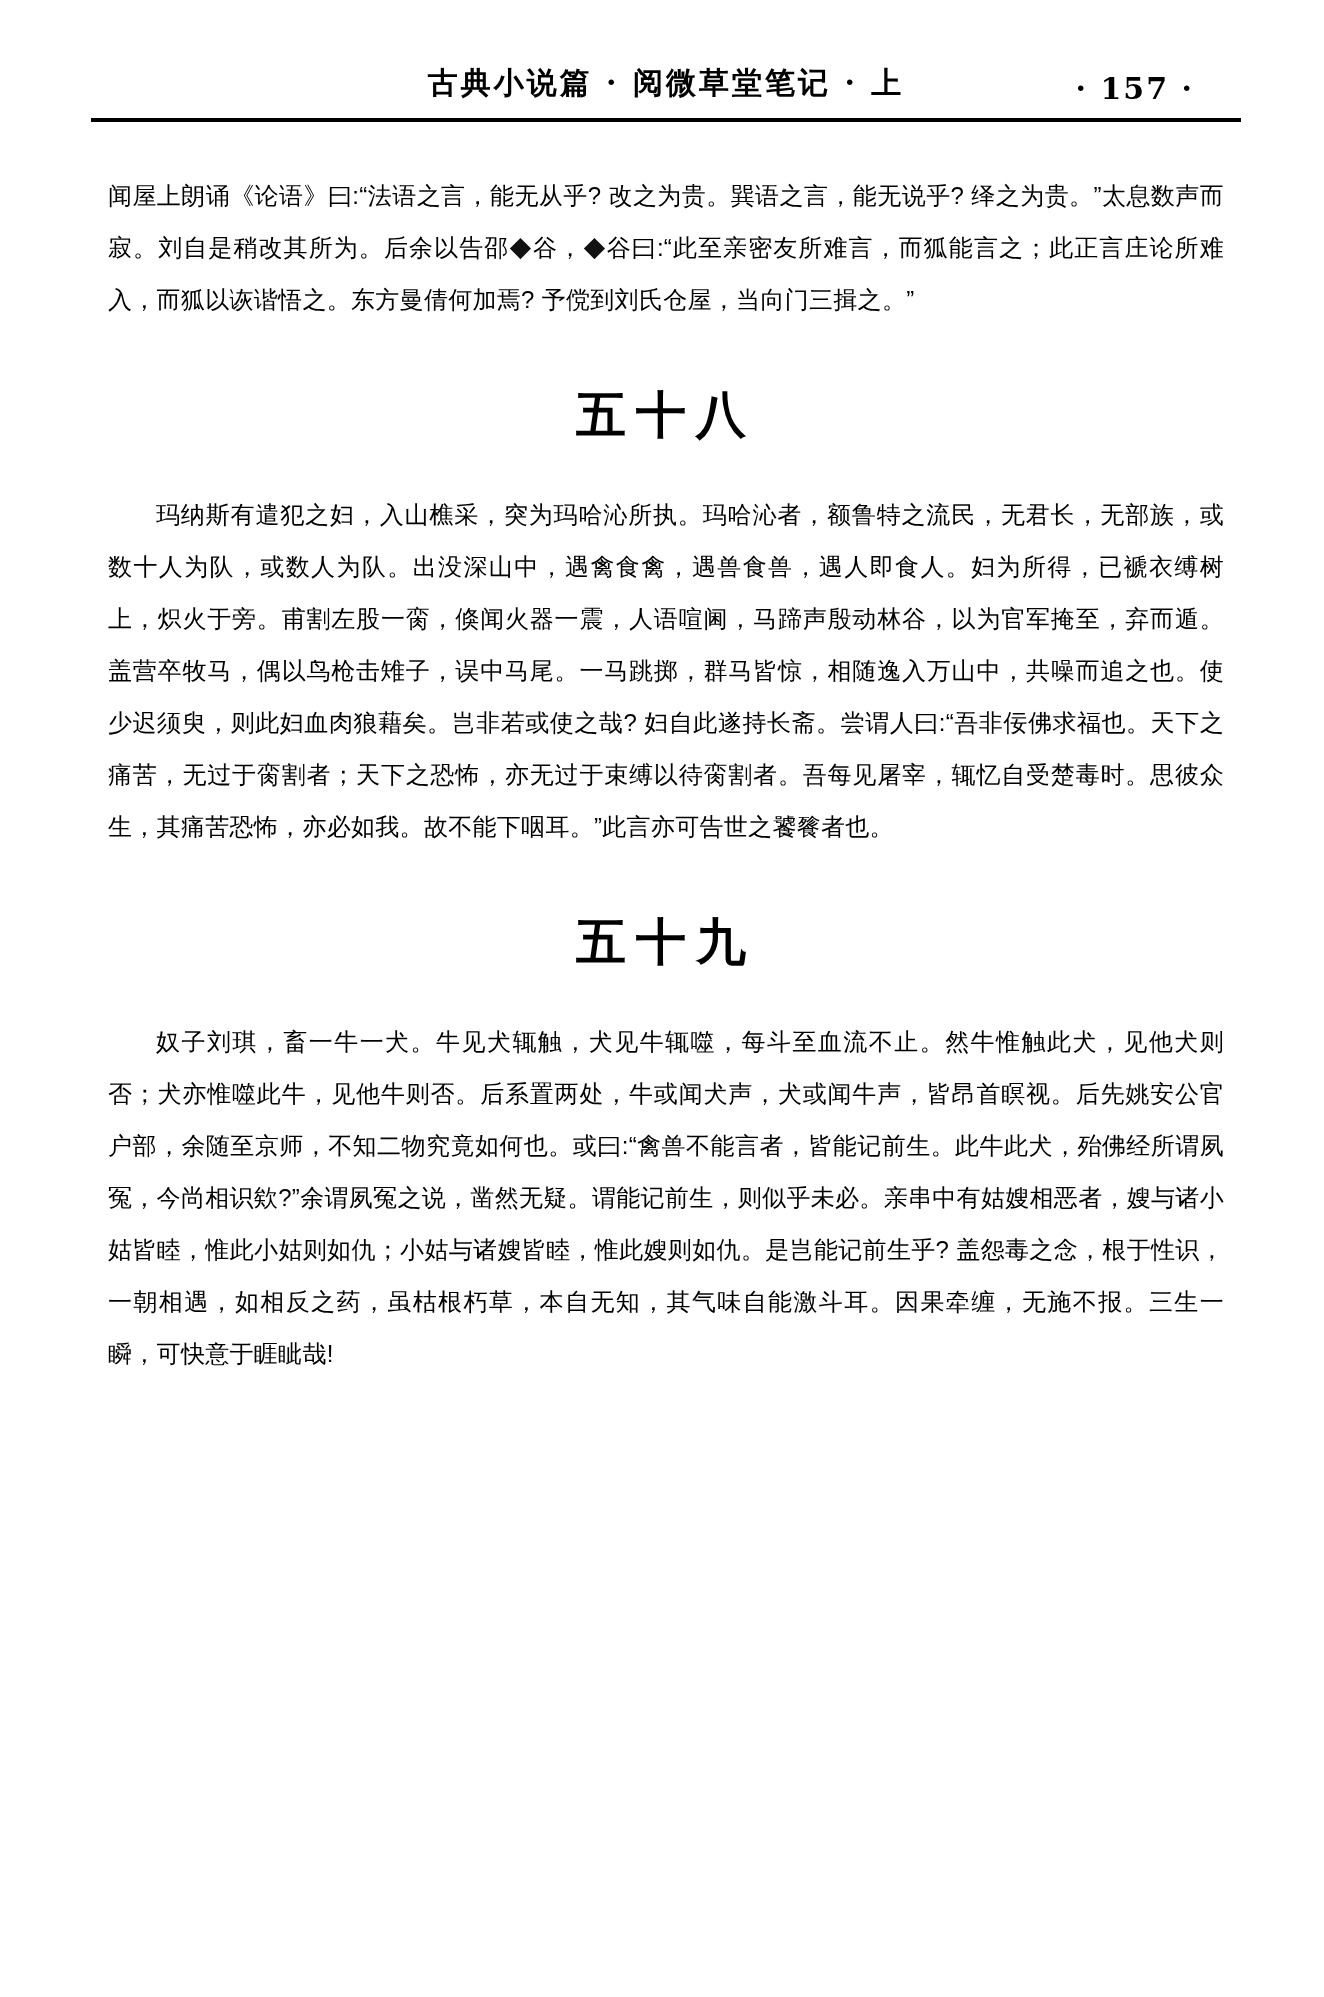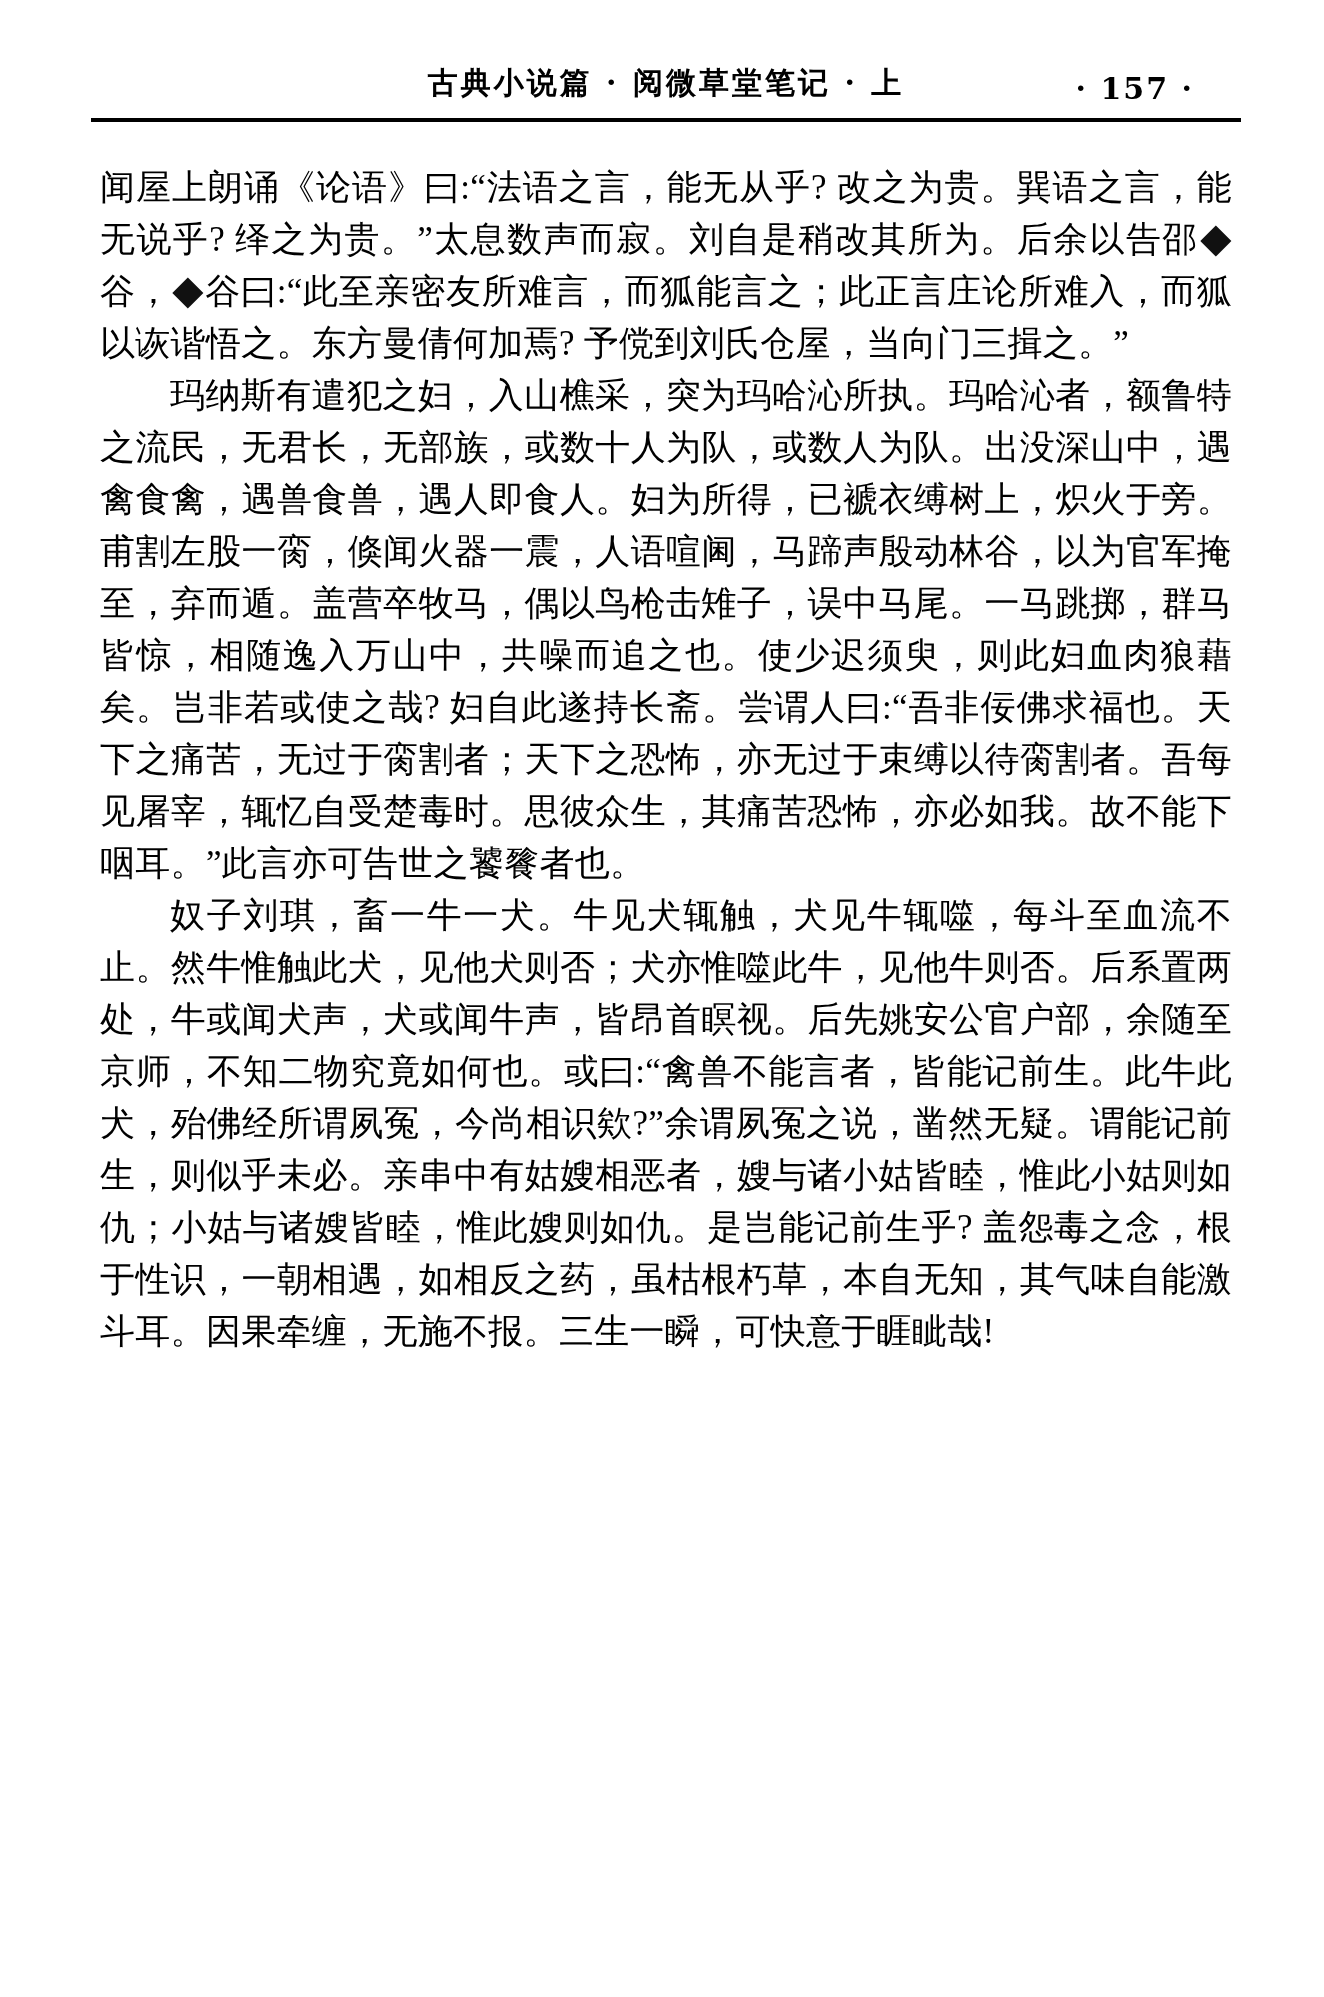--- a/index.html
+++ b/index.html
@@ -57,27 +57,27 @@
   .header-rule {
     height: 4px;
     background: #000;
     margin: 0 -9px 0 -9px;
   }
   
   .content {
     padding-top: 40px;
   }
   p.para {
-    margin: 0;
-    font-size: 35px;
+    margin: 8px;
+    font-size: 24px;
     line-height: 52px;
     text-align: justify;
     text-justify: inter-character;
     letter-spacing: 0.3px;
-    font-family: Liberation Serif, serif;
+    font-family: Liberation Sans, sans-serif;
   }
   p.indent {
     text-indent: 2em;
   }
   .section-heading {
     text-align: center;
     font-family: "DejaVu Serif", "Liberation Serif", serif;
     font-weight: bold;
     font-size: 50px;
     letter-spacing: 10px;
@@ -110,20 +110,22 @@
       <div class="header-title">古典小说篇 · 阅微草堂笔记 · 上</div>
     </div>
     <div class="header-page">· 157 ·</div>
   </div>
   <div class="header-rule"></div>
 
   <div class="content">
 
     <p class="para"><span>闻屋上朗诵《论语》曰:“法语之言，能无从乎? 改之为贵。巽语之言，能无说乎? 绎之为贵。”太息数声而寂。刘自是稍改其所为。后余以告邵</span><span class="missing-glyph"><span></span></span><span>谷，</span><span class="missing-glyph"><span></span></span><span>谷曰:“此至亲密友所难言，而狐能言之；此正言庄论所难入，而狐以诙谐悟之。东方曼倩何加焉? 予傥到刘氏仓屋，当向门三揖之。”</span></p>
 
+    <h2 class="section-heading">五十八</h2>
 
     <p class="para indent">玛纳斯有遣犯之妇，入山樵采，突为玛哈沁所执。玛哈沁者，额鲁特之流民，无君长，无部族，或数十人为队，或数人为队。出没深山中，遇禽食禽，遇兽食兽，遇人即食人。妇为所得，已褫衣缚树上，炽火于旁。甫割左股一脔，倏闻火器一震，人语喧阃，马蹄声殷动林谷，以为官军掩至，弃而遁。盖营卒牧马，偶以鸟枪击雉子，误中马尾。一马跳掷，群马皆惊，相随逸入万山中，共噪而追之也。使少迟须臾，则此妇血肉狼藉矣。岂非若或使之哉? 妇自此遂持长斋。尝谓人曰:“吾非佞佛求福也。天下之痛苦，无过于脔割者；天下之恐怖，亦无过于束缚以待脔割者。吾每见屠宰，辄忆自受楚毒时。思彼众生，其痛苦恐怖，亦必如我。故不能下咽耳。”此言亦可告世之饕餮者也。</p>
 
+    <h2 class="section-heading">五十九</h2>
 
     <p class="para indent">奴子刘琪，畜一牛一犬。牛见犬辄触，犬见牛辄噬，每斗至血流不止。然牛惟触此犬，见他犬则否；犬亦惟噬此牛，见他牛则否。后系置两处，牛或闻犬声，犬或闻牛声，皆昂首瞑视。后先姚安公官户部，余随至京师，不知二物究竟如何也。或曰:“禽兽不能言者，皆能记前生。此牛此犬，殆佛经所谓夙冤，今尚相识欸?”余谓夙冤之说，凿然无疑。谓能记前生，则似乎未必。亲串中有姑嫂相恶者，嫂与诸小姑皆睦，惟此小姑则如仇；小姑与诸嫂皆睦，惟此嫂则如仇。是岂能记前生乎? 盖怨毒之念，根于性识，一朝相遇，如相反之药，虽枯根朽草，本自无知，其气味自能激斗耳。因果牵缠，无施不报。三生一瞬，可快意于睚眦哉!</p>
 
   </div>
 </div>
 
 </body></html>

